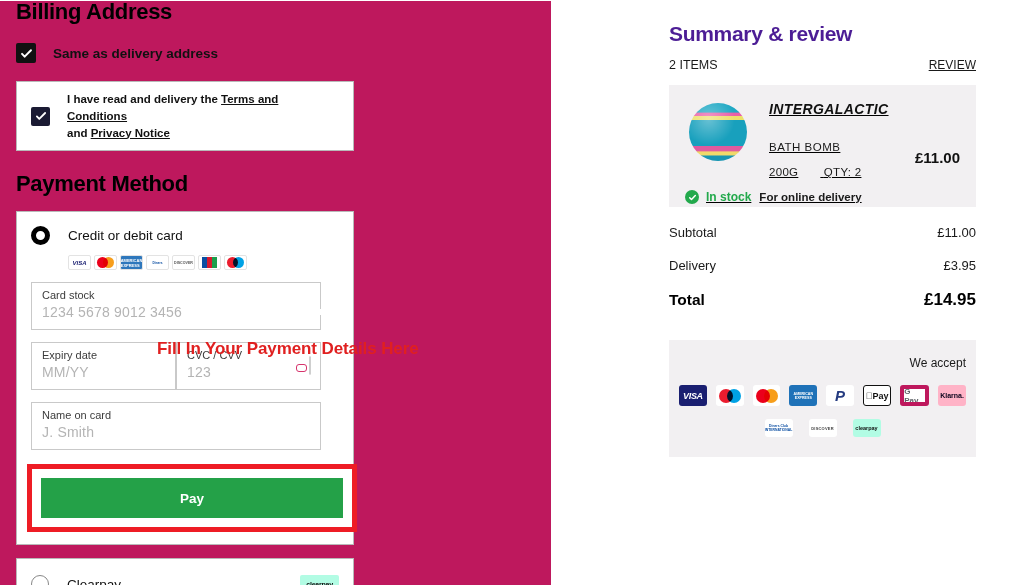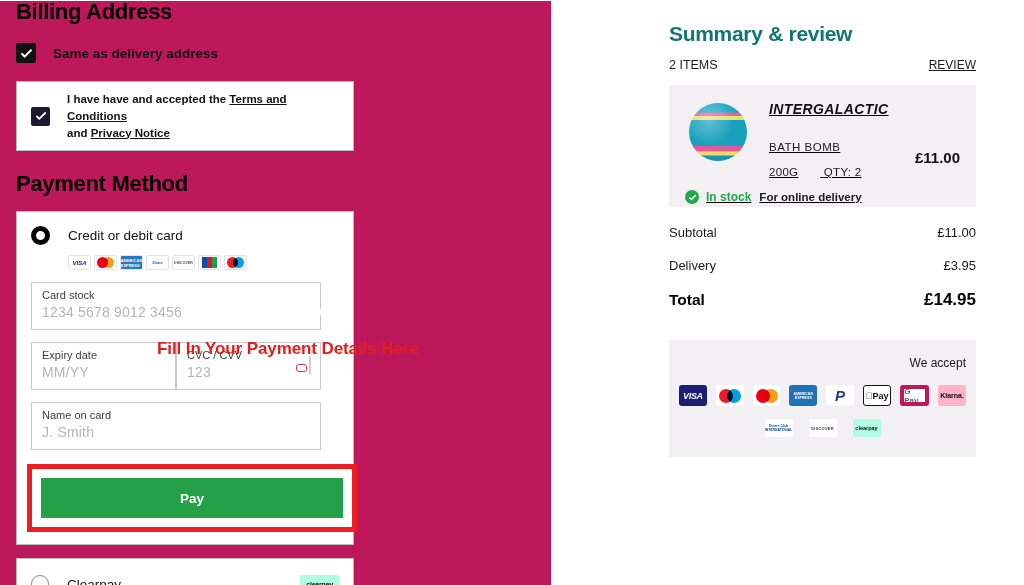--- a/index.html
+++ b/index.html
@@ -173,21 +173,21 @@
     letter-spacing: -0.1px; white-space: nowrap; z-index: 30;
   }
 
   
   #right-panel {
     position: absolute; left: 551px; top: 0;
     width: 473px; height: 585px; background: #fff;
     padding: 0 48px 0 118px;
   }
   #summary-heading {
-    font-size: 21px; font-weight: bold; color: #0f766e; padding-top: 22px;
+    font-size: 21px; font-weight: bold; color: #4c1d95; padding-top: 22px;
     letter-spacing: -0.3px;
   }
   #items-row {
     display: flex; align-items: baseline; justify-content: space-between;
     margin-top: 12px;
   }
   #items-count { font-size: 12.5px; color: #1a1a1a; }
   #review-link { font-size: 12px; color: #1a1a1a; text-decoration: underline; cursor: pointer; }
 
   #product-card {
@@ -279,21 +279,21 @@
       <span class="cb-label">Same as delivery address</span>
     </div>
 
     <div id="terms-box">
       <span id="terms-check">
         <svg viewBox="0 0 16 16">
           <path d="M2.5 8.5l3.2 3.4L13.5 4" stroke="#fff" stroke-width="2.4" fill="none" stroke-linecap="round" stroke-linejoin="round"></path>
         </svg>
       </span>
       <div class="terms-text">
-        <span>I have have and accepted the </span><a href="#">Terms and Conditions</a><br>
+        <span>I have read and delivery the </span><a href="#">Terms and Conditions</a><br>
         <span> and </span><a href="#">Privacy Notice</a>
       </div>
     </div>
 
     <h2 class="section-heading" id="payment-heading">Payment Method</h2>
 
     <div id="card-option">
       <div class="opt-row">
         <span class="radio-on"></span>
         <span class="opt-label">Credit or debit card</span>

